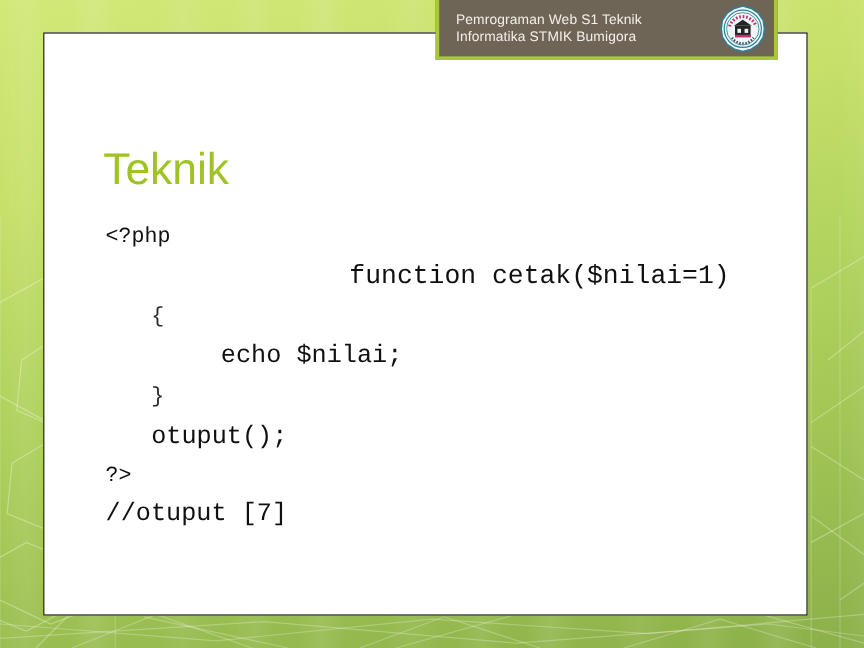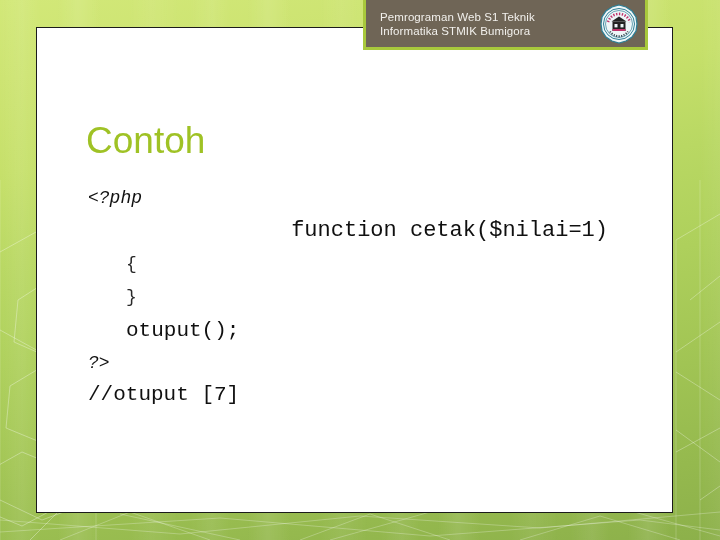--- a/index.html
+++ b/index.html
@@ -118,21 +118,21 @@
     left: 88px;
     top: 183px;
     width: 520px;
     font-family: "Liberation Mono", "DejaVu Sans Mono", monospace;
     color: #101010;
   }
   .code-line {
     white-space: pre;
     color: #101010;
   }
-  .sz-sm  { font-size: 18px; line-height: 30px; font-style: italic; }
+  .sz-sm  { font-size: 18px; line-height: 30px; }
   .sz-md  { font-size: 21px; line-height: 34px; }
   .sz-lg  { font-size: 22px; line-height: 35px; }
   .brace  { font-size: 18px; line-height: 33px; color: #2a2a2a; }
 </style>
 </head>
 <body>
 
 <div id="slide">
 
   <div id="bg-bands"></div>
@@ -190,25 +190,26 @@
       <rect x="13.5" y="17.5" width="13" height="9.5" fill="#232323"></rect>
       <path d="M 12.5 17.5 L 20 12.5 L 27.5 17.5 Z" fill="#232323"></path>
       <rect x="15.5" y="20" width="3" height="3.4" fill="#eef6f8"></rect>
       <rect x="21.5" y="20" width="3" height="3.4" fill="#eef6f8"></rect>
       <rect x="13.5" y="25" width="13" height="2" fill="#c0336b"></rect>
 
       <path d="M 11 27.5 A 11 11 0 0 0 29 27.5" fill="none" stroke="#3a4a52" stroke-width="2" stroke-dasharray="1.2 1.3"></path>
     </svg>
   </div>
 
-  <div id="slide-title">Contoh</div>
+  <div id="slide-title">Teknik</div>
 
   <div id="code-block">
       <div class="code-line sz-sm" style="padding-left: 0px;">&lt;?php</div>
       <div class="code-line sz-lg" style="padding-left: 38px; text-align: right;">function cetak($nilai=1)</div>
       <div class="code-line brace" style="padding-left: 38px;">{</div>
+      <div class="code-line sz-md" style="padding-left: 96px;">echo $nilai;</div>
       <div class="code-line brace" style="padding-left: 38px;">}</div>
       <div class="code-line sz-md" style="padding-left: 38px;">otuput();</div>
       <div class="code-line sz-sm" style="padding-left: 0px;">?&gt;</div>
       <div class="code-line sz-md" style="padding-left: 0px;">//otuput [7]</div>
     </div>
 
 </div>
 
 </body></html>

